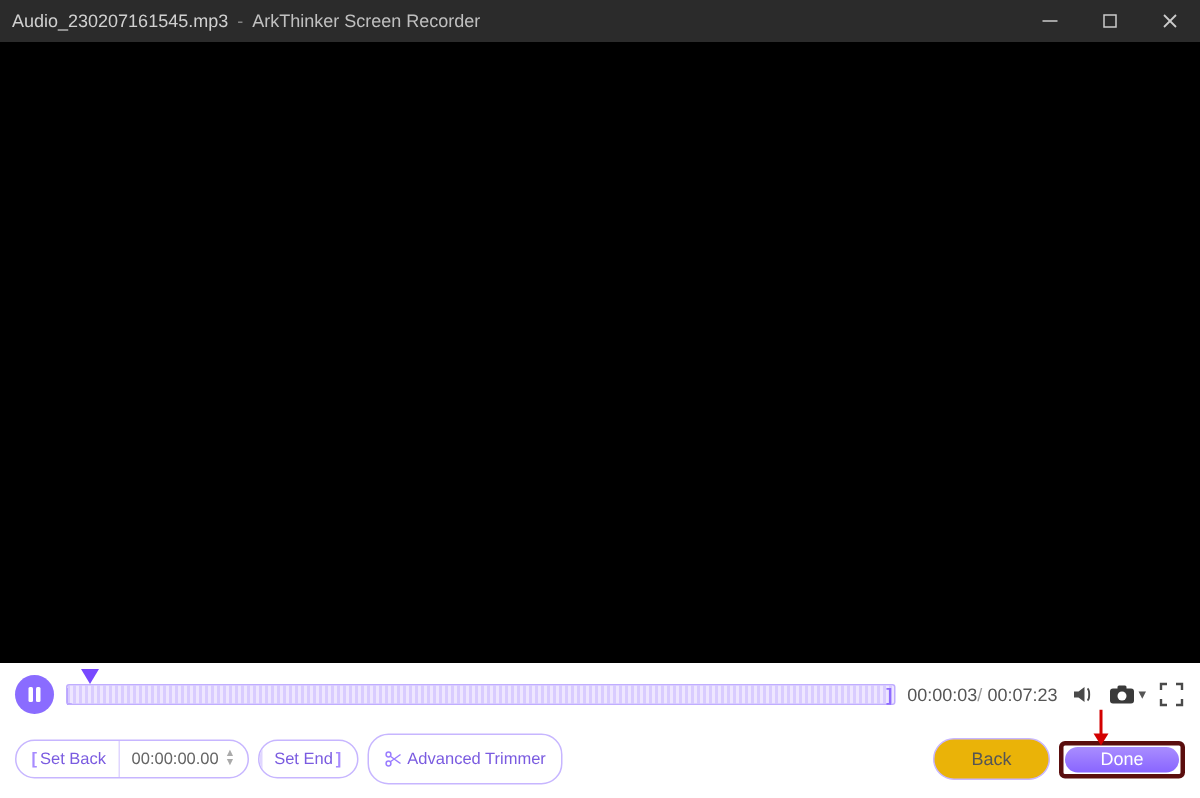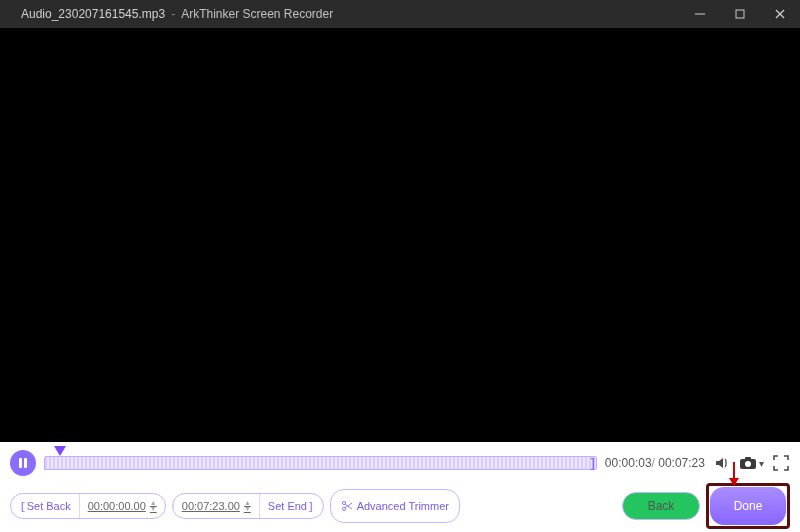--- a/index.html
+++ b/index.html
@@ -1,18 +1,18 @@
 <!DOCTYPE html>
 <html><head>
 <meta charset="utf-8">
 <style>
   * { box-sizing: border-box; margin: 0; padding: 0; font-family: "Segoe UI", Arial, sans-serif; }
   body { width: 800px; height: 532px; background: #fff; overflow: hidden; }
 
-  .titlebar { height: 28px; background: #2b2b2b; color: #c8c8c8; display: flex; align-items: center; font-size: 12px; padding-left: 21px; }
+  .titlebar { height: 28px; background: #2b2b2b; color: #c8c8c8; display: flex; align-items: center; font-size: 12px; padding-left: 8px; }
   .titlebar .t-file { color: #d0d0d0; }
   .titlebar .t-sep { margin: 0 6px; color: #888; }
   .titlebar .t-app { color: #c0c0c0; }
   .titlebar .tbtns { margin-left: auto; display: flex; }
   .titlebar .tbtn { width: 40px; height: 28px; display: flex; align-items: center; justify-content: center; color: #fff; }
   .titlebar .tbtn svg { width: 12px; height: 12px; }
 
   .viewport { width: 800px; height: 414px; background: #000; }
 
   .controls { height: 42px; display: flex; align-items: center; padding: 0 10px; gap: 8px; }
@@ -33,27 +33,27 @@
   .photo { display:flex; align-items:center; gap:2px; }
   .photo svg { width: 18px; height: 14px; }
   .photo .chev { font-size:10px; color:#555; }
 
   .trimrow { height: 44px; display: flex; align-items: center; padding: 0 10px; gap: 6px; }
   .pill { border: 1px solid #c7b6ff; border-radius: 14px; height: 26px; display: flex; align-items: center; font-size: 11px; color: #7a5be0; padding: 16px 10px; background: #fff; }
   .pill.group { padding: 0; overflow: hidden; }
   .pill.group .slot { height: 100%; display: flex; align-items: center; padding: 0 8px; }
   .pill.group .divider { width: 1px; height: 100%; background: #e0d6ff; }
   .bracket { color:#a78bff; font-weight:bold; margin:0 2px; }
-  .spinbox { display:flex; align-items:center; gap:4px; color:#666;text-decoration:underline; }
+  .spinbox { display:flex; align-items:center; gap:4px; color:#666; }
   .spinbox .spn { display:flex; flex-direction:column; font-size:7px; color:#aaa; line-height:6px; }
   .advtrim svg { width:12px; height:12px; margin-right:4px; }
 
-  .backbtn { border:1px solid #c7b6ff; border-radius:14px; height:28px; width:78px; display:flex; align-items:center; justify-content:center; font-size:12px; color:#555; background:#22c55e; }
+  .backbtn { border:1px solid #c7b6ff; border-radius:14px; height:28px; width:78px; display:flex; align-items:center; justify-content:center; font-size:12px; color:#555; background:#eab308; }
   .donebtn-wrap { position:relative; border:3px solid #5a0e0e; border-radius:4px; padding:1px; }
-  .donebtn { border:none; border-radius:14px; height:38px; width:76px; background: linear-gradient(#a98dff,#8965ff); color:#fff; font-size:12px; display:flex; align-items:center; justify-content:center; }
+  .donebtn { border:none; border-radius:14px; height:17px; width:76px; background: linear-gradient(#a98dff,#8965ff); color:#fff; font-size:12px; display:flex; align-items:center; justify-content:center; }
   .arrow { position:absolute; right:46px; top:-24px; }
   .arrow svg { width:14px; height:24px; }
 
   .spacer { flex:1; }
 </style>
 </head>
 <body>
 
 <div class="titlebar">
   <span class="t-file">Audio_230207161545.mp3</span>
@@ -127,27 +127,20 @@
       <span>00:00:00.00</span>
       <span class="spn">
           <span>▲</span>
           <span>▼</span>
         </span>
     </div>
   </div>
 
   <div class="pill group">
     <div class="divider"></div>
-    <div class="slot spinbox">
-      <span>00:07:23.00</span>
-      <span class="spn">
-          <span>▲</span>
-          <span>▼</span>
-        </span>
-    </div>
     <div class="divider"></div>
     <div class="slot">
       <span>Set End</span>
       <span class="bracket">]</span>
     </div>
   </div>
 
   <div class="pill advtrim">
     <svg viewBox="0 0 12 12">
         <circle cx="3" cy="3" r="1.6" fill="none" stroke="#9a7dff" stroke-width="1"></circle>

